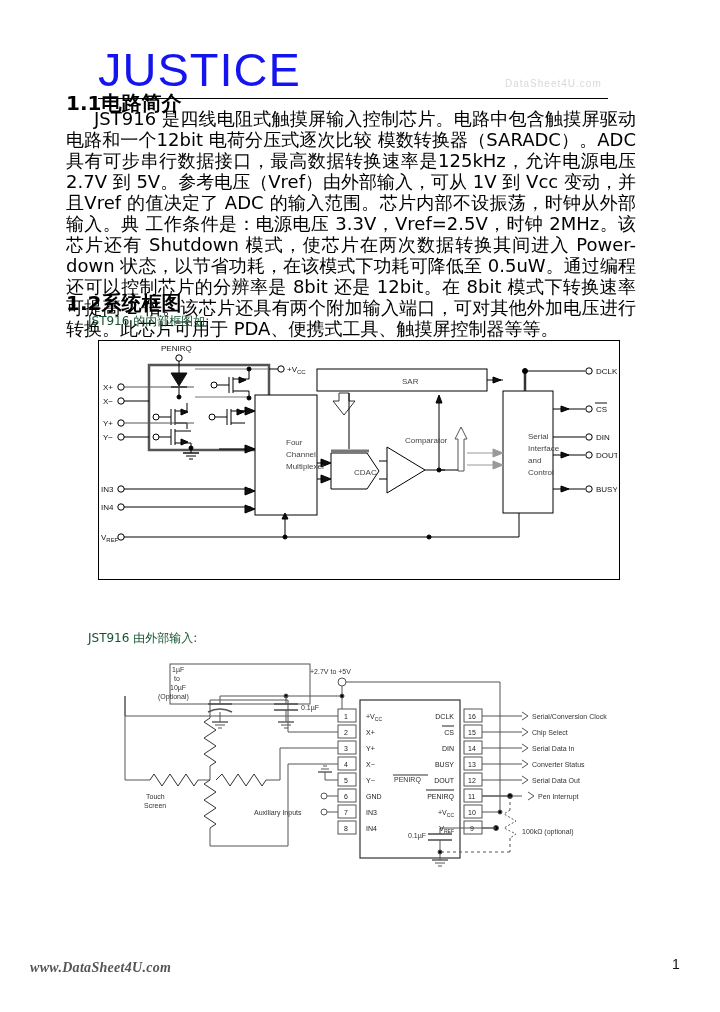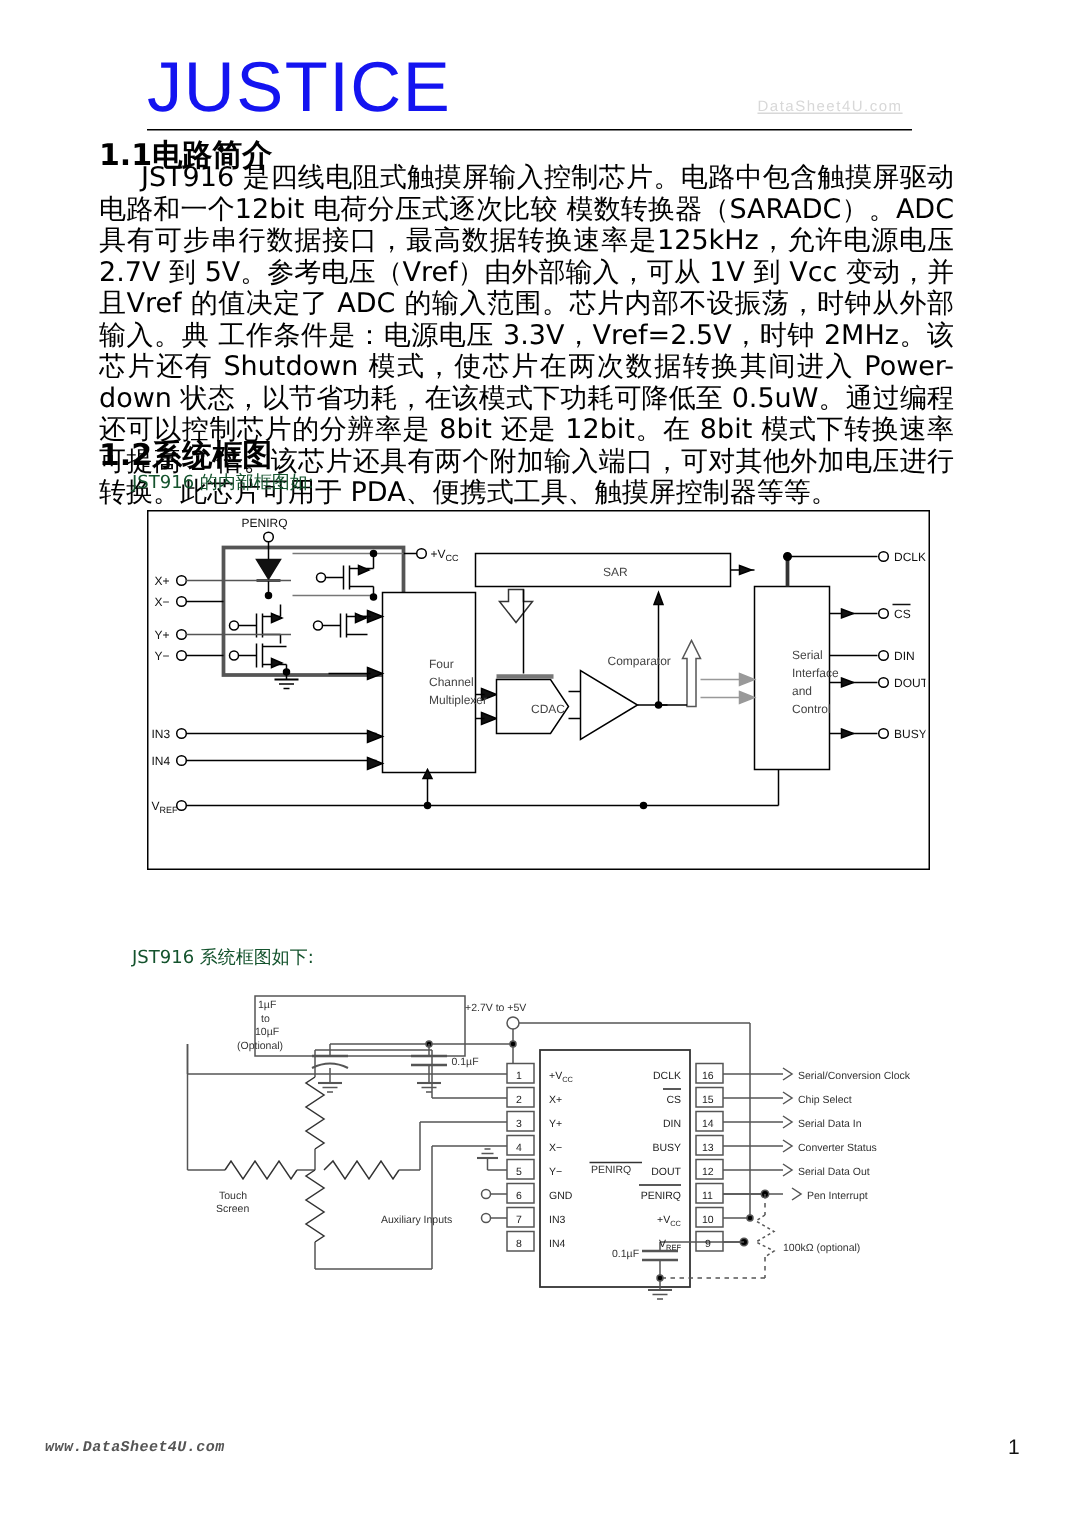--- a/index.html
+++ b/index.html
@@ -2,37 +2,37 @@
 <html><head>
 <meta charset="utf-8">
 <style>
   html,body{margin:0;padding:0;background:#8f8f8f;}
   body{font-family:"Liberation Serif",serif;}
   .page{
     position:relative;width:720px;height:1012px;background:#ffffff;
     overflow:hidden;margin:0 auto;
   }
   
-  .header{position:absolute;left:0;top:0;width:649px;height:92px;}
+  .header{position:absolute;left:0;top:12px;width:649px;height:92px;}
   .brand{
     position:absolute;left:98px;top:34px;
     font-family:"Liberation Sans",sans-serif;
     font-size:47px;font-weight:400;letter-spacing:1px;
     color:#1414f0;line-height:1;white-space:nowrap;
   }
   .doctitle{
     position:absolute;left:420px;top:56px;
     font-family:"Liberation Sans",sans-serif;
     font-size:17px;color:#111;white-space:nowrap;letter-spacing:0px;
   }
   .doctitle .cjk{font-family:"DejaVu Sans",sans-serif;letter-spacing:-1px;}
   .watermark{
     position:absolute;left:505px;top:66px;
     font-family:"Liberation Sans",sans-serif;
-    font-size:10px;color:#d8d8d8;white-space:nowrap;letter-spacing:1px;text-decoration:underline;
+    font-size:10px;color:#d8d8d8;white-space:nowrap;letter-spacing:1px;
   }
   .rule{position:absolute;left:98px;top:86px;width:510px;height:1px;background:#000;}
 
   
   .sec-h{
     position:absolute;font-family:"DejaVu Sans",sans-serif;
     font-weight:bold;font-size:20px;color:#000;white-space:nowrap;
   }
   .sub-line{
     position:absolute;font-family:"DejaVu Sans",sans-serif;
@@ -46,21 +46,21 @@
 
   
   .fig1{position:absolute;left:98px;top:340px;width:520px;height:238px;
         border:1px solid #000;background:#fff;}
   .fig1 svg, .fig2 svg{display:block;}
   .fig2{position:absolute;left:110px;top:660px;width:540px;height:235px;background:#fff;}
 
   
   .footer-url{
     position:absolute;left:30px;top:960px;
-    font-family:Liberation Mono, monospace;font-size:10px;
+    font-family:Liberation Serif, serif;font-size:14px;
     color:#555;font-style:italic;font-weight:bold;letter-spacing:0.3px;
   }
   .footer-pg{
     position:absolute;left:672px;top:956px;
     font-family:"Liberation Sans",sans-serif;font-size:14px;color:#111;
   }
   text{font-family:"Liberation Sans",sans-serif;}
 </style>
 </head>
 <body>
@@ -250,21 +250,21 @@
         <text x="497" y="33">DCLK</text>
         <text x="497" y="71">CS</text>
         <line x1="496" y1="62" x2="508" y2="62" stroke="#111"></line>
         <text x="497" y="99">DIN</text>
         <text x="497" y="117">DOUT</text>
         <text x="497" y="151">BUSY</text>
       </g>
     </svg>
   </div>
 
-  <div class="sub-line" style="left:88px;top:630px;">JST916 系统框图如下:</div>
+  <div class="sub-line" style="left:88px;top:630px;">JST916 由外部输入:</div>
 
   <div class="fig2">
     <svg width="540" height="235" viewBox="0 0 540 235">
       <g stroke="#555" fill="none" stroke-width="1">
 
         <circle cx="232" cy="22" r="4" fill="#fff"></circle>
         <line x1="232" y1="26" x2="232" y2="60"></line>
         <line x1="110" y1="36" x2="232" y2="36"></line>
         <circle cx="232" cy="36" r="2" fill="#000"></circle>
         <circle cx="176" cy="36" r="2" fill="#000"></circle>

